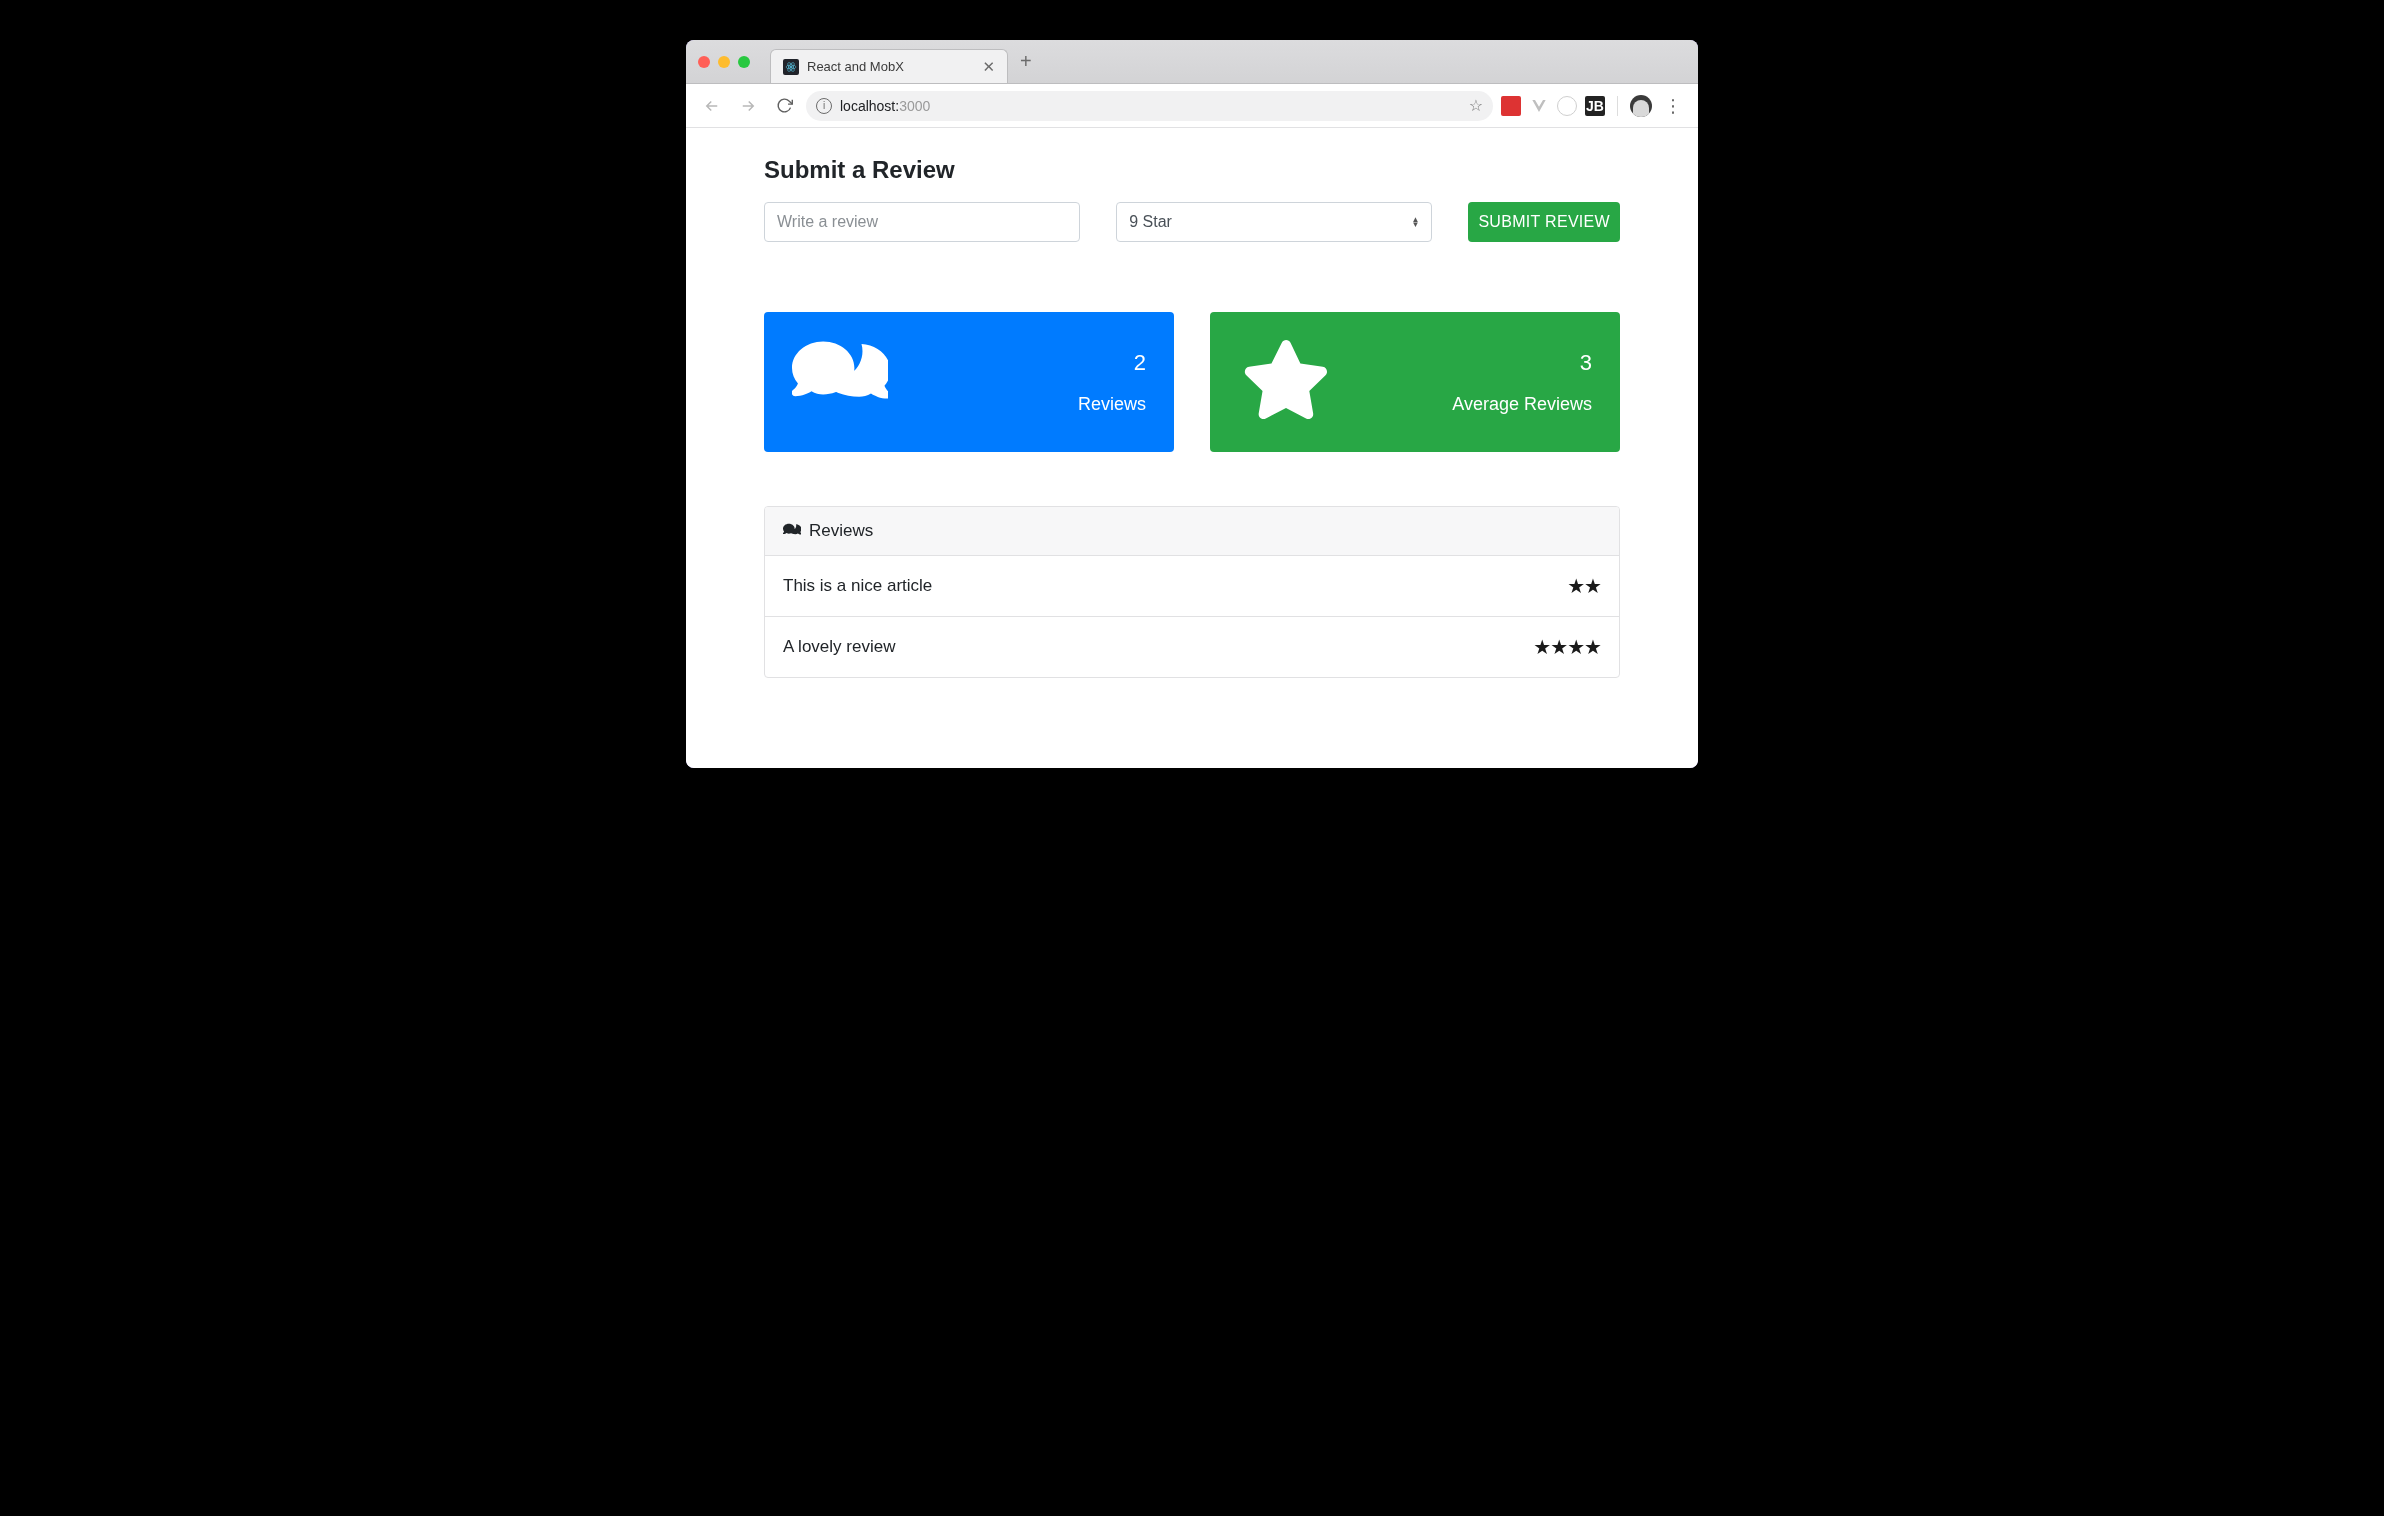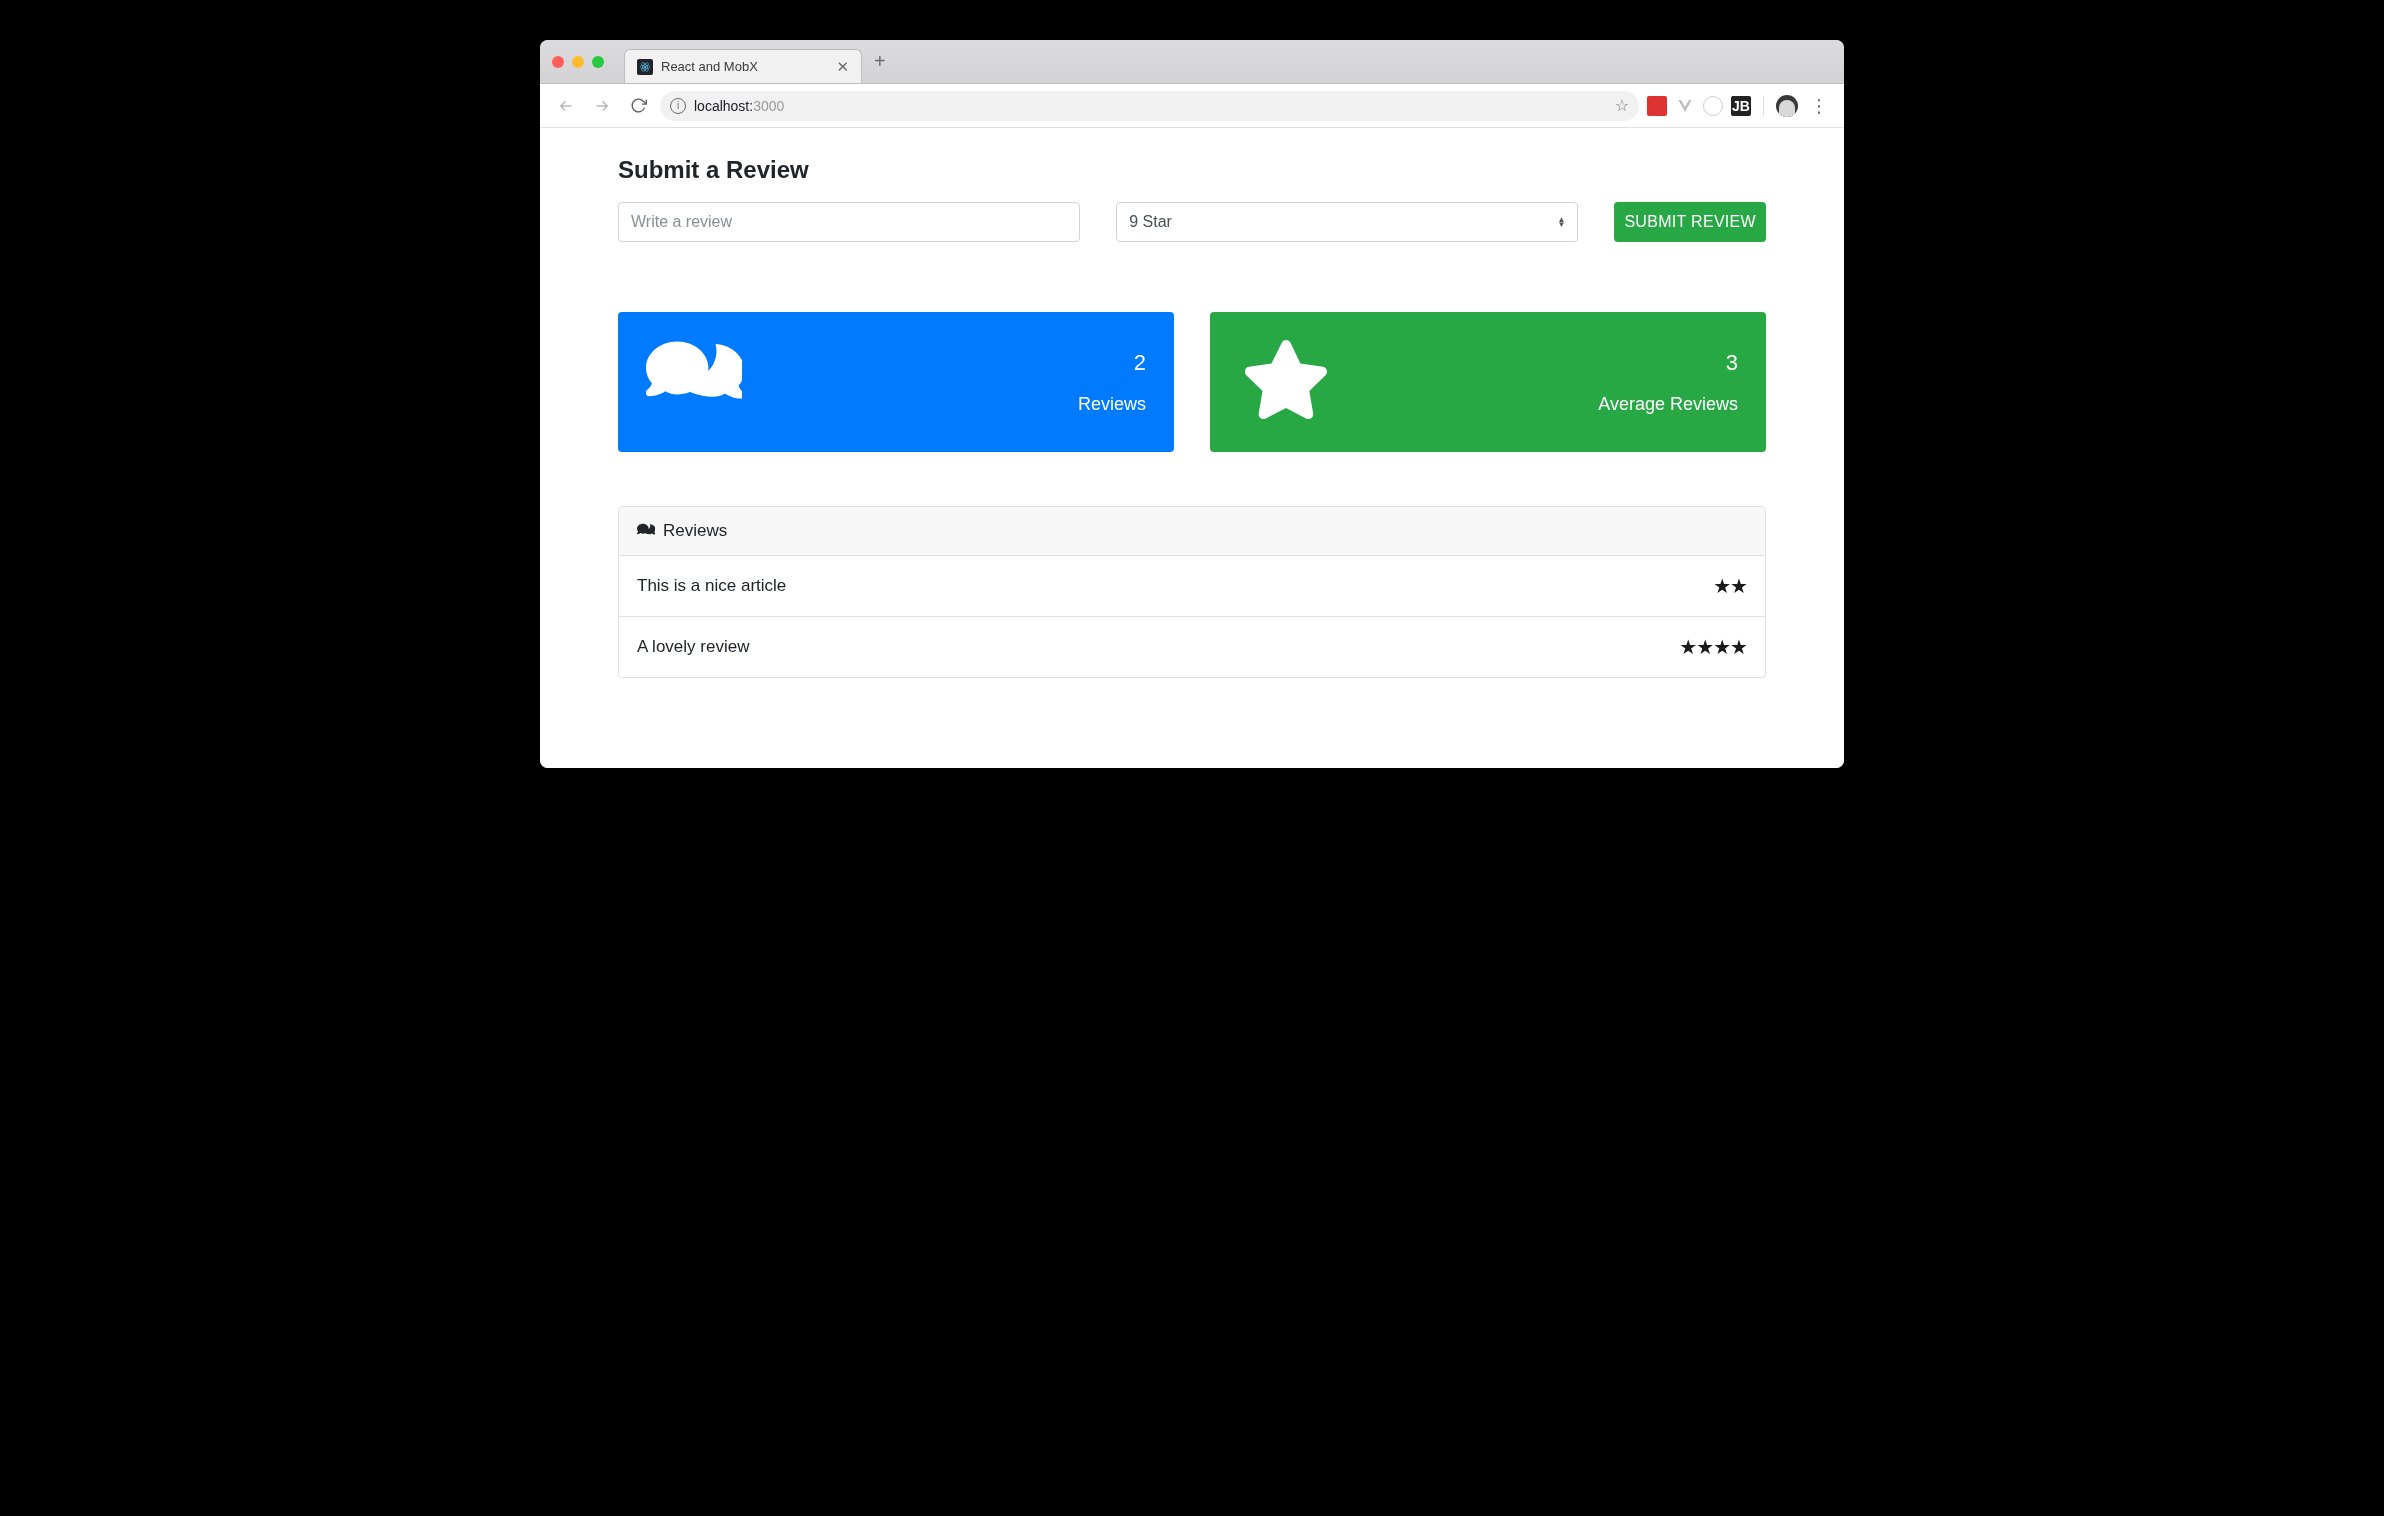--- a/index.html
+++ b/index.html
@@ -8,21 +8,21 @@
     background: #000;
     font-family: -apple-system, BlinkMacSystemFont, "Segoe UI", Helvetica, Arial, sans-serif;
     font-size: 16px;
     color: #212529;
     display: flex;
     align-items: flex-start;
     justify-content: center;
     padding: 40px 0 80px;
   }
   .browser-window {
-    width: 1304px;
+    width: 1012px;
     background: #c4b5fd;
     border-radius: 8px;
     overflow: hidden;
     box-shadow: 0 20px 50px rgba(0,0,0,.5);
   }
   
   .tab-bar {
     display: flex;
     align-items: flex-end;
     height: 44px;

